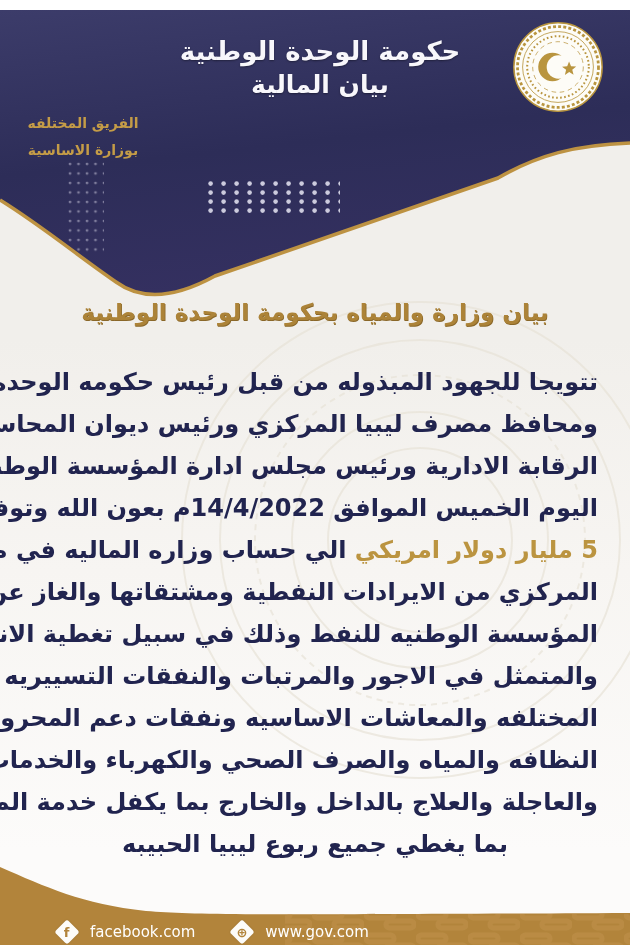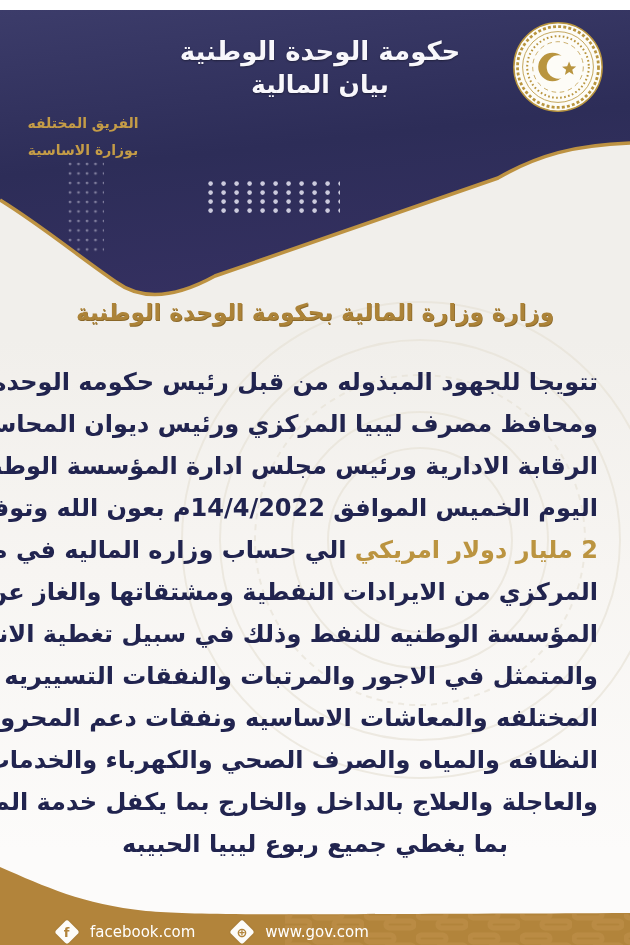--- a/index.html
+++ b/index.html
@@ -129,28 +129,28 @@
       <circle cx="50" cy="50" r="33.5" fill="none" stroke="#b9953f" stroke-width="2.2" stroke-dasharray="1.8 2.6"></circle>
       <circle cx="50" cy="50" r="27.5" fill="none" stroke="#b9953f" stroke-width="0.8" stroke-dasharray="5 4"></circle>
       <g>
         <circle cx="44" cy="50" r="15.5" fill="#b9953f"></circle>
         <circle cx="50.5" cy="50" r="12.8" fill="#fdfcf7"></circle>
         <path d="M62,44 L64.2,49.2 L69.8,49.5 L65.5,53 L66.9,58.4 L62.2,55.4 L57.5,58.6 L58.8,53.1 L54.4,49.6 L60,49.2 Z" fill="#b9953f"></path>
       </g>
     </svg>
   </div>
 
-  <h1 class="statement-title">وزارة وزارة المالية بحكومة الوحدة الوطنية</h1>
+  <h1 class="statement-title">بيان وزارة والمياه بحكومة الوحدة الوطنية</h1>
 
   <div class="statement-body">
     <div class="line">تتويجا للجهود المبذوله من قبل رئيس حكومه الوحده الوطنيه</div>
     <div class="line">ومحافظ مصرف ليبيا المركزي ورئيس ديوان المحاسبة ورئيس هيئة</div>
     <div class="line">الرقابة الادارية ورئيس مجلس ادارة المؤسسة الوطنيه للنفط تم</div>
     <div class="line">اليوم الخميس الموافق 14/4/2022م بعون الله وتوفيقه تحويل مبلغ</div>
-    <div class="line"><span class="gold">2 مليار دولار امريكي</span><span> الي حساب وزاره الماليه في مصرف ليبيا</span></div>
+    <div class="line"><span class="gold">5 مليار دولار امريكي</span><span> الي حساب وزاره الماليه في مصرف ليبيا</span></div>
     <div class="line">المركزي من الايرادات النفطية ومشتقاتها والغاز عن طريق</div>
     <div class="line">المؤسسة الوطنيه للنفط وذلك في سبيل تغطية الانفاق الحكومي</div>
     <div class="line">والمتمثل في الاجور والمرتبات والنفقات التسييريه للقطاعات</div>
     <div class="line">المختلفه والمعاشات الاساسيه ونفقات دعم المحروقات واعمال</div>
     <div class="line">النظافه والمياه والصرف الصحي والكهرباء والخدمات الاساسية</div>
     <div class="line">والعاجلة والعلاج بالداخل والخارج بما يكفل خدمة المواطن الكريم</div>
     <div class="line center">بما يغطي جميع ربوع ليبيا الحبيبه</div>
   </div>
 
   <svg class="footer-shape" width="630" height="95" viewBox="0 0 630 95">

